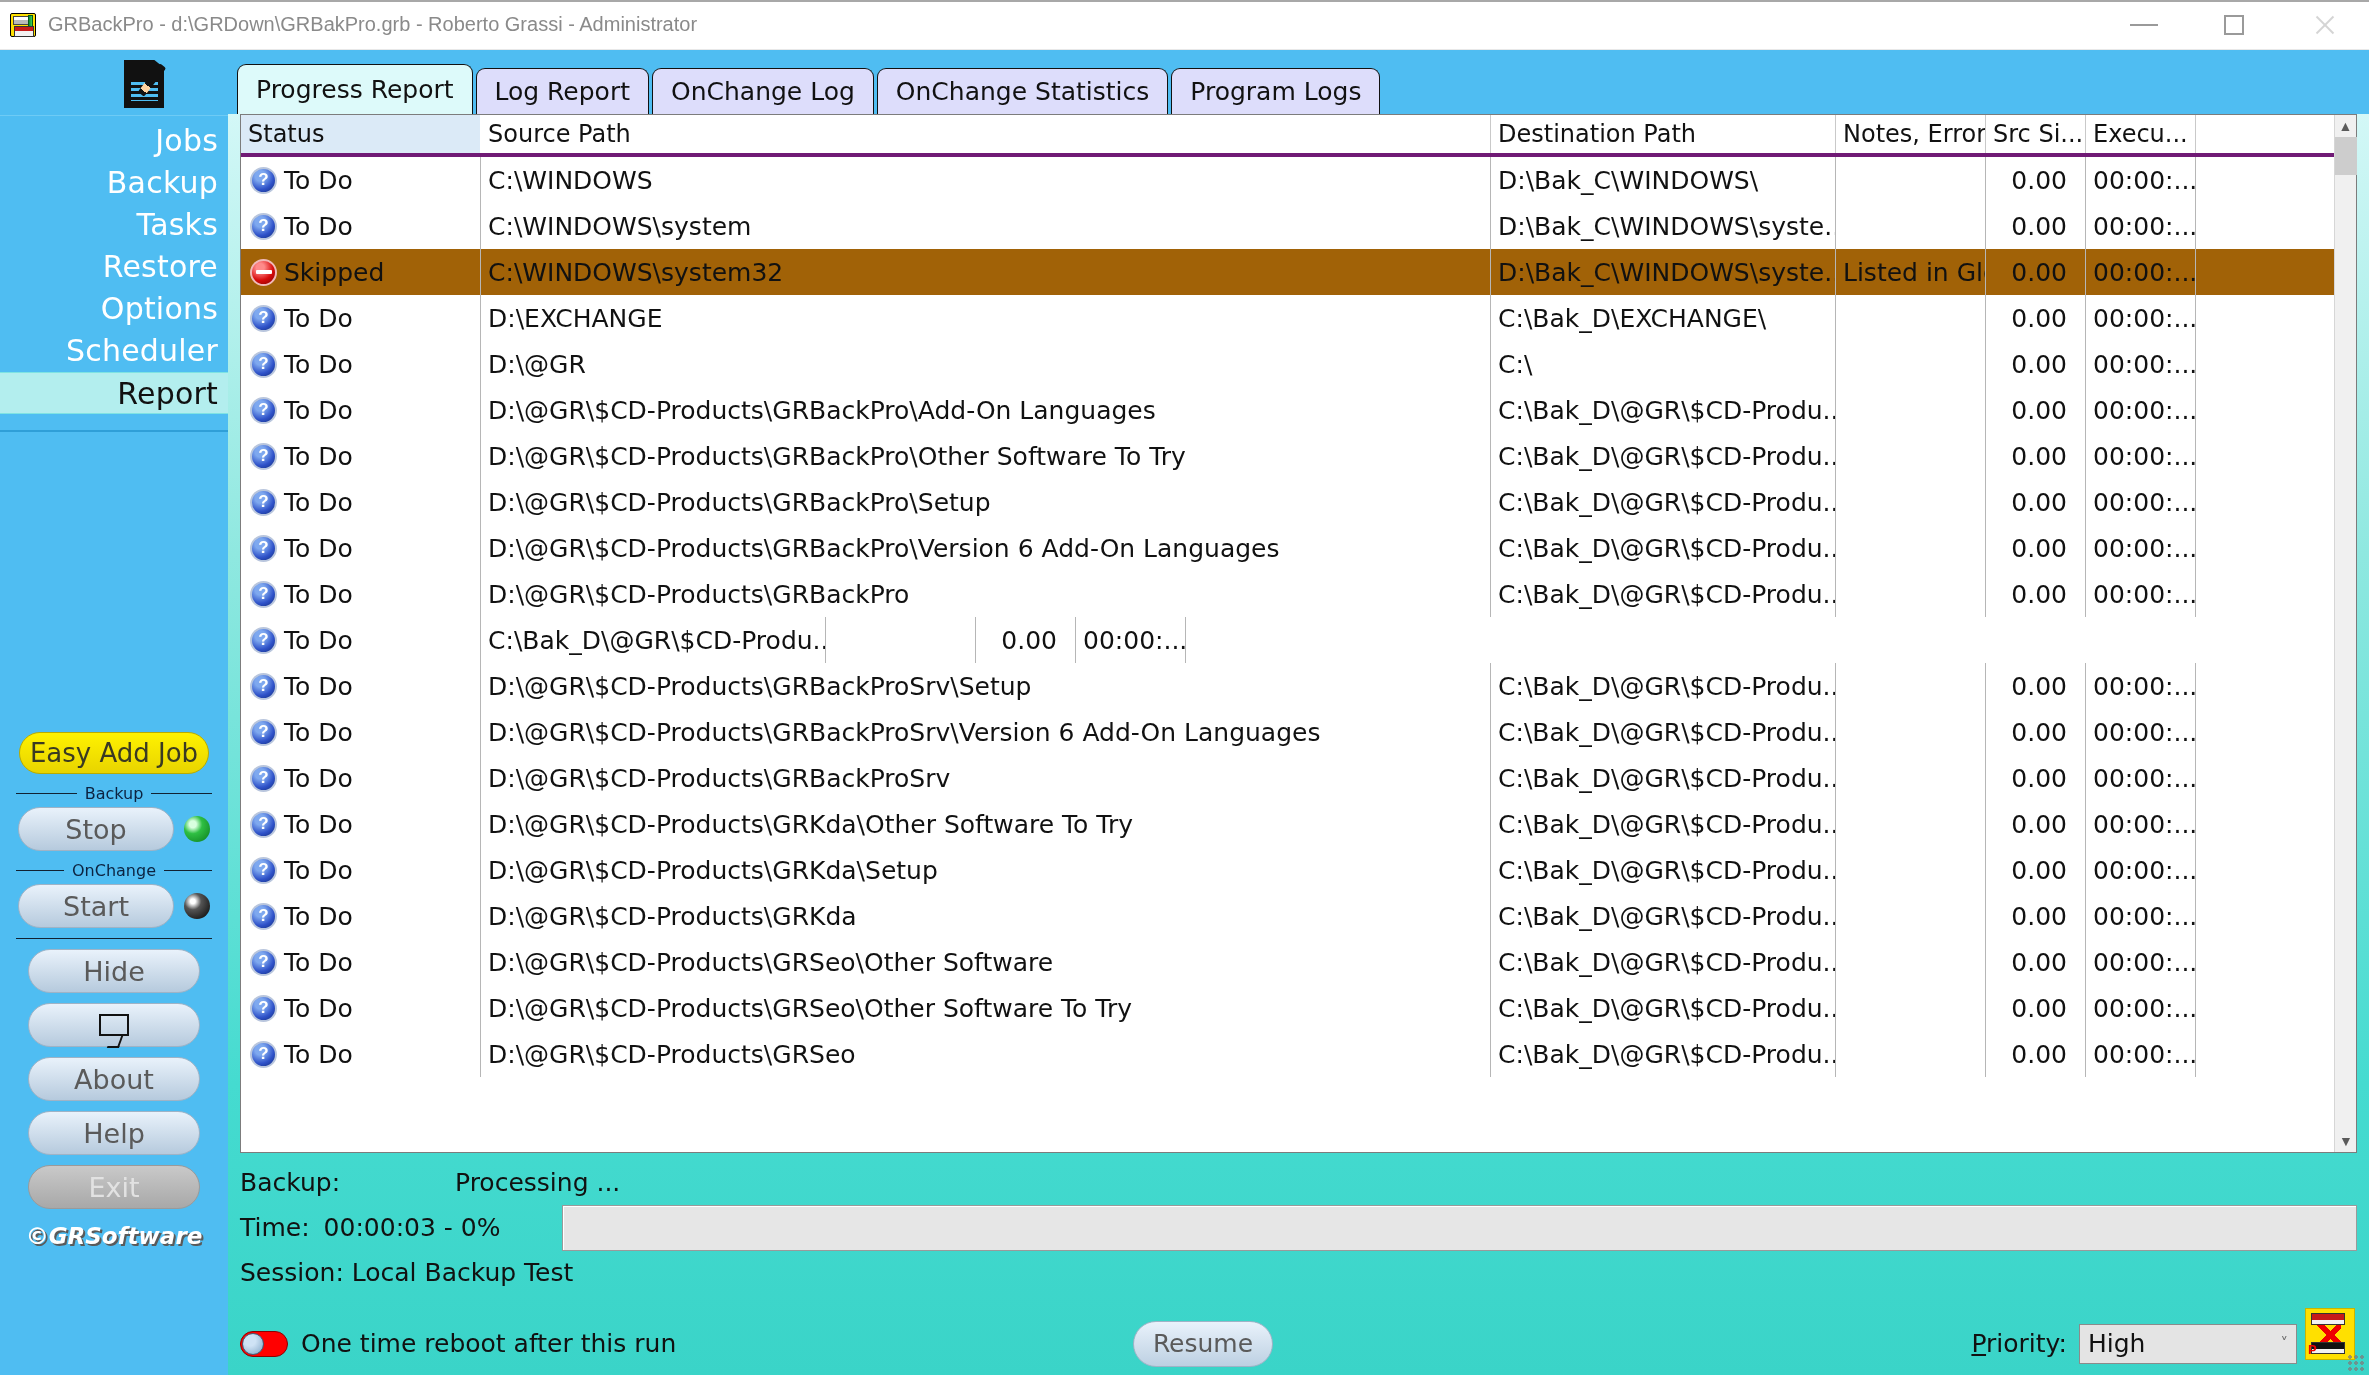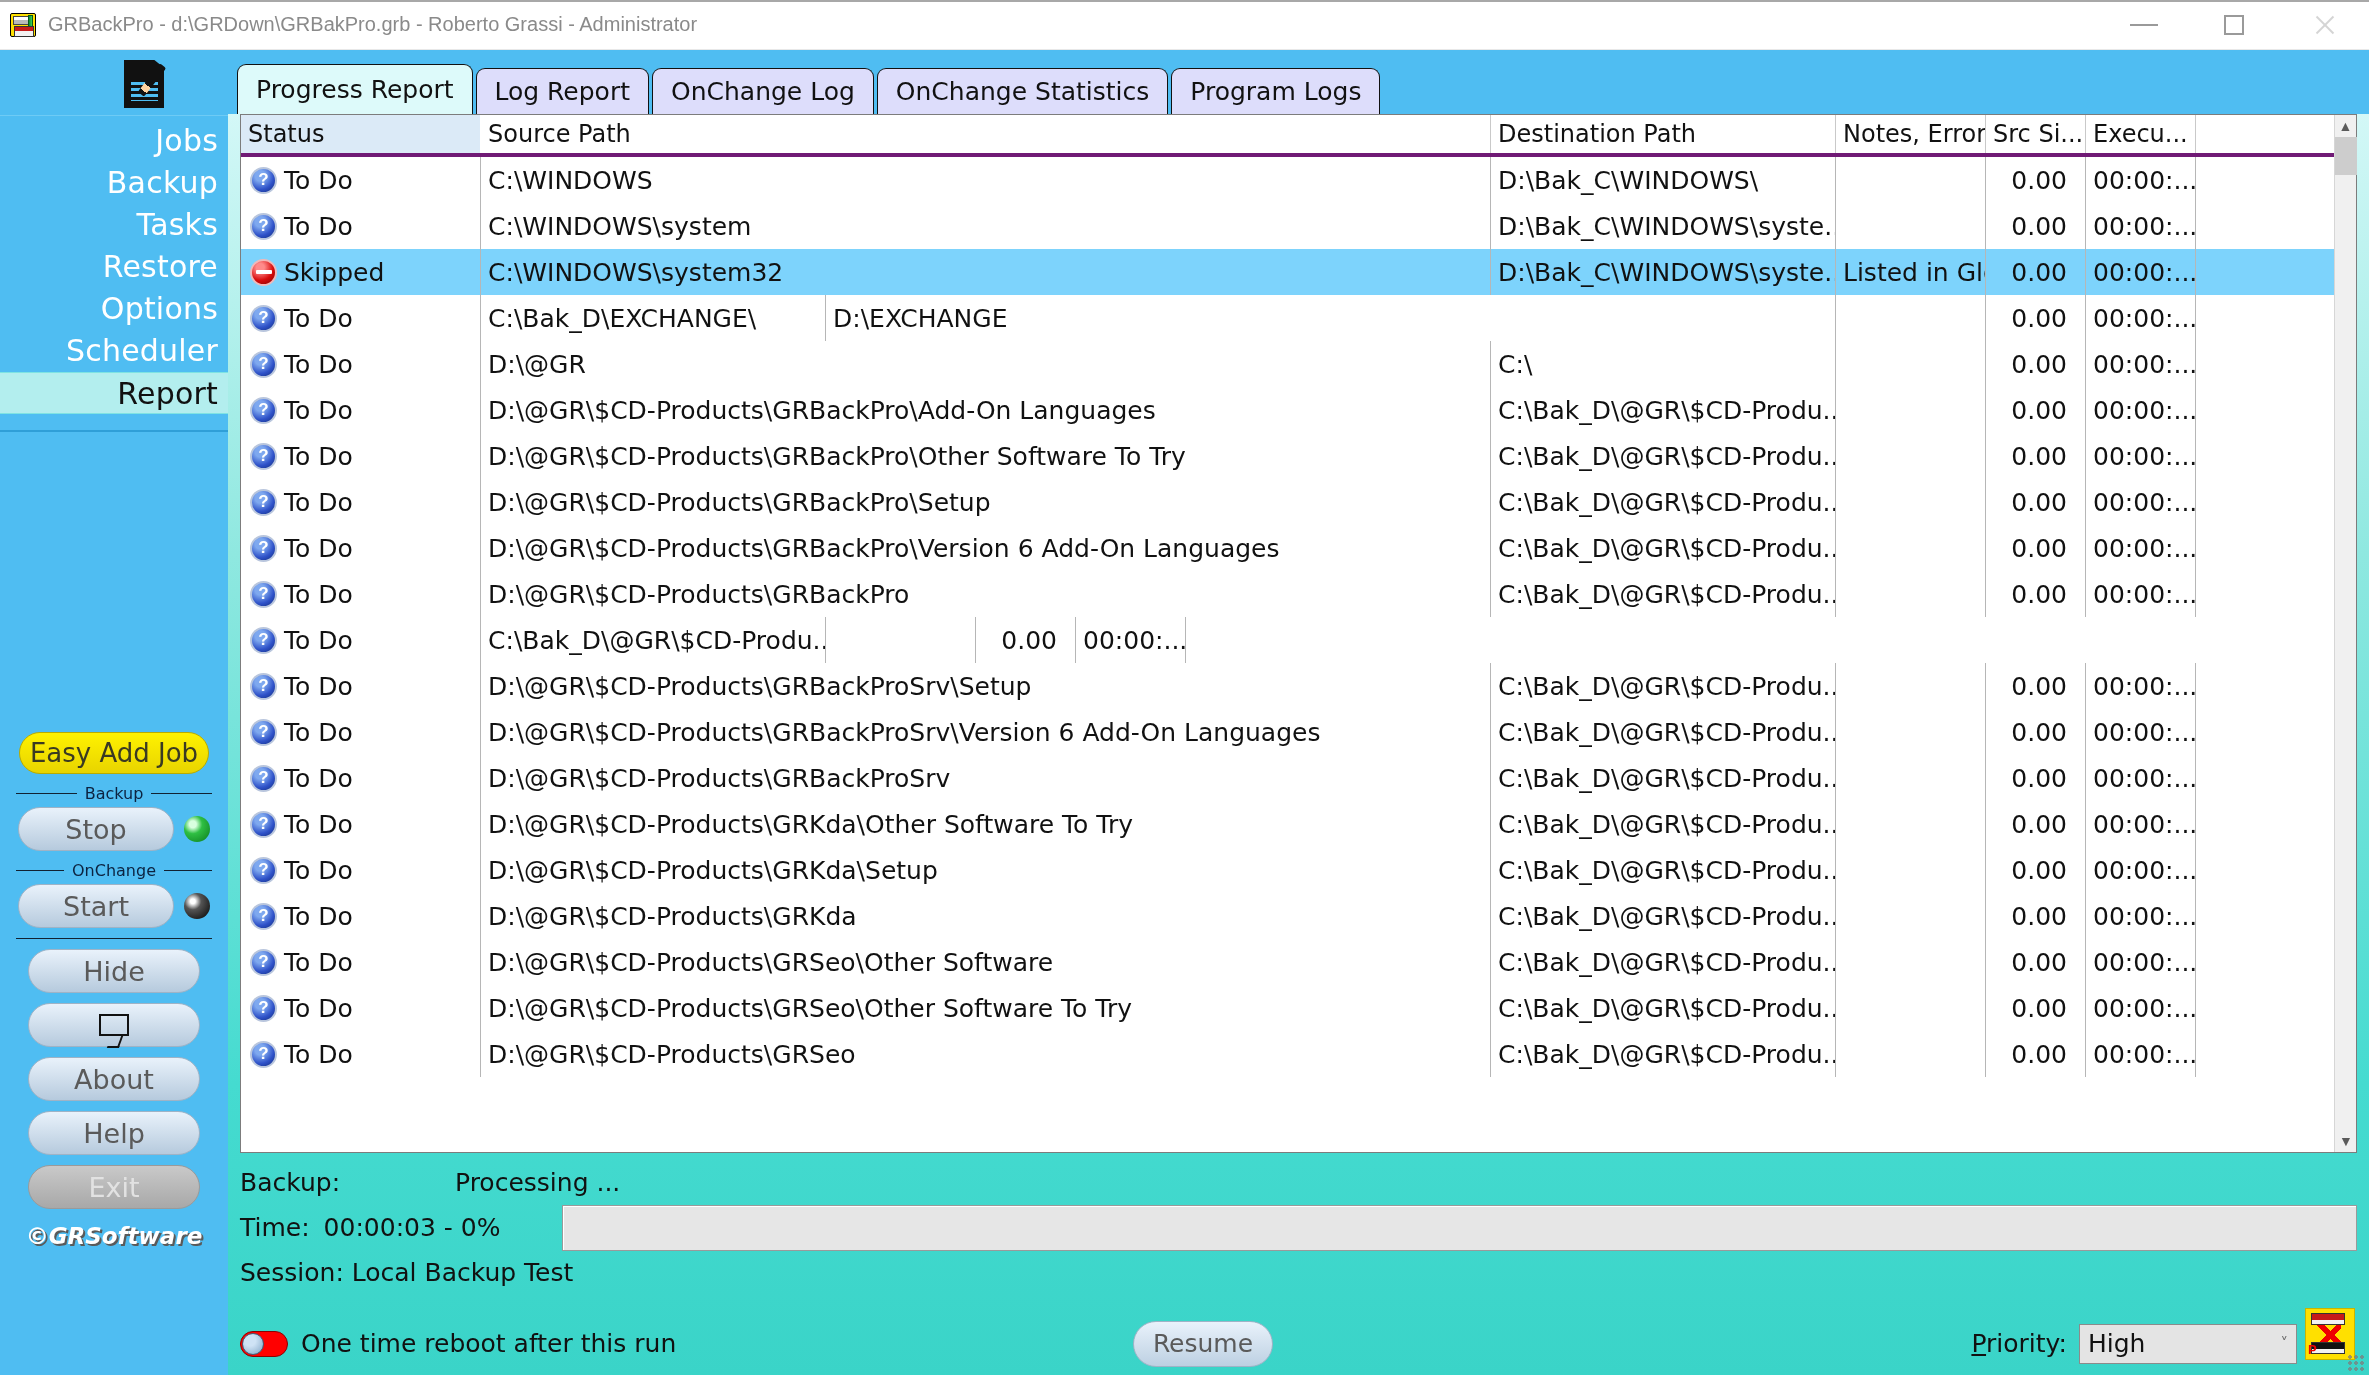--- a/index.html
+++ b/index.html
@@ -173,21 +173,21 @@
     border-right:1px solid #c9c9c9;white-space:nowrap;overflow:hidden;
   }
   .th.c0{width:240px;background:#dbeaf7;border-right:1px solid #fff;}
   .th.c1{width:1010px;}
   .th.c2{width:345px;}
   .th.c3{width:150px;}
   .th.c4{width:100px;}
   .th.c5{width:110px;}
   .tbody{}
   .tr{display:flex;height:46px;align-items:center;}
-  .tr.skipped{background:#7dd3fc;}
+  .tr.skipped{background:#a16207;}
   .td{
     font-family:"DejaVu Sans", sans-serif;font-size:25px;color:#111;
     height:46px;display:flex;align-items:center;
     padding-left:7px;white-space:nowrap;overflow:hidden;
   }
   .td.c0{width:240px;gap:7px;padding-left:9px;border-right:1px solid #b6b6b6;}
   .td.c1{width:1010px;border-right:1px solid #b6b6b6;}
   .td.c2{width:345px;border-right:1px solid #b6b6b6;}
   .td.c3{width:150px;border-right:1px solid #b6b6b6;}
   .td.c4{width:100px;justify-content:flex-end;padding-right:18px;padding-left:0;border-right:1px solid #b6b6b6;}
@@ -428,22 +428,22 @@
               <div class="td c2">D:\Bak_C\WINDOWS\syste...</div>
               <div class="td c3">Listed in Glo...</div>
               <div class="td c4">0.00</div>
               <div class="td c5">00:00:...</div>
             </div>
             <div class="tr">
               <div class="td c0">
                 <span class="ic ic-todo">?</span>
                 <span>To Do</span>
               </div>
+              <div class="td c1">D:\EXCHANGE</div>
               <div class="td c2">C:\Bak_D\EXCHANGE\</div>
-              <div class="td c1">D:\EXCHANGE</div>
               <div class="td c3"></div>
               <div class="td c4">0.00</div>
               <div class="td c5">00:00:...</div>
             </div>
             <div class="tr">
               <div class="td c0">
                 <span class="ic ic-todo">?</span>
                 <span>To Do</span>
               </div>
               <div class="td c1">D:\@GR</div>

